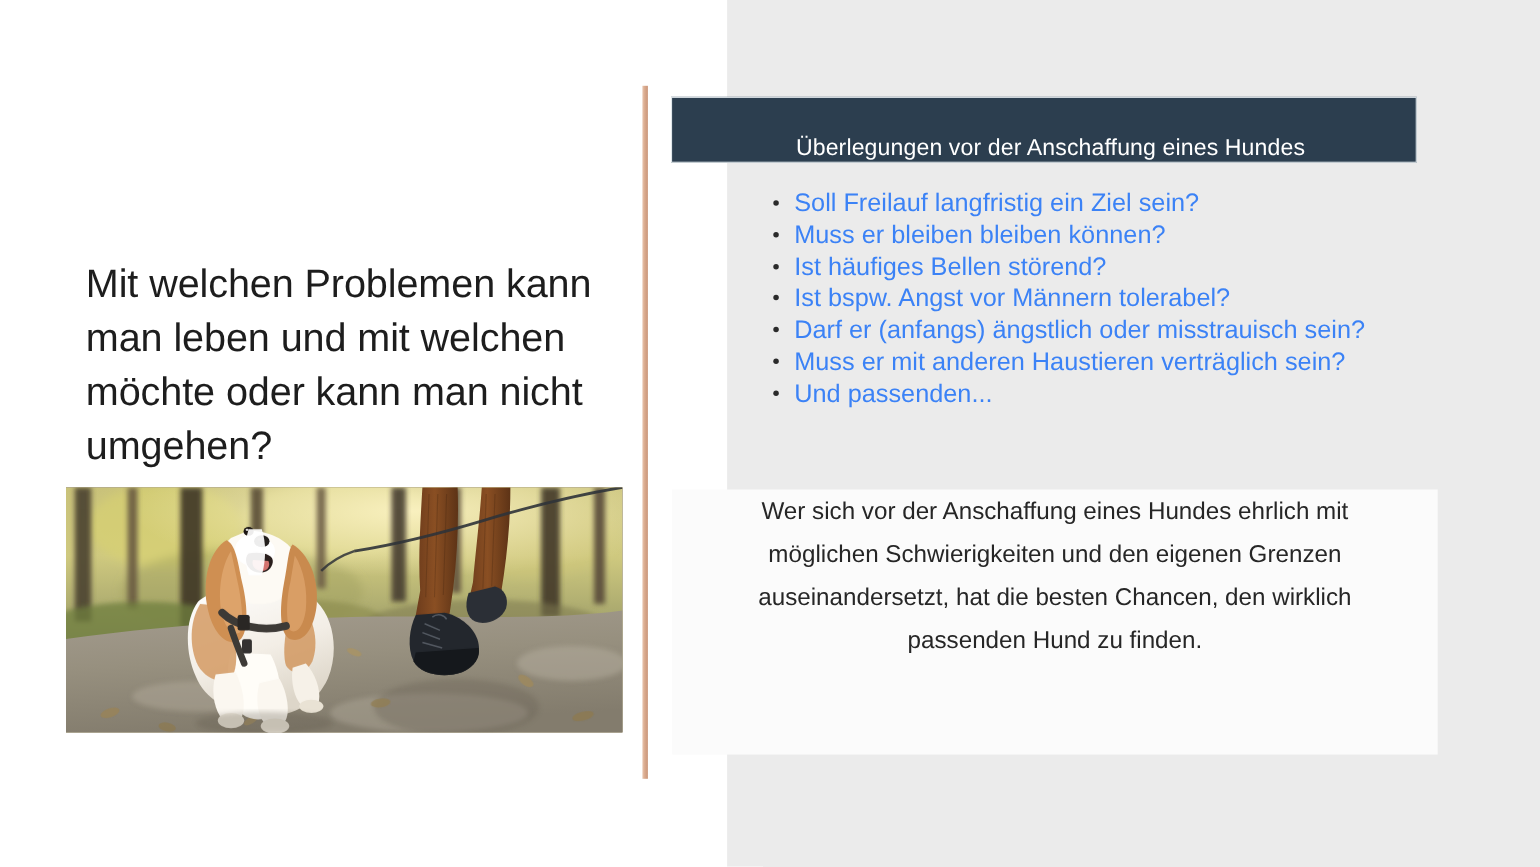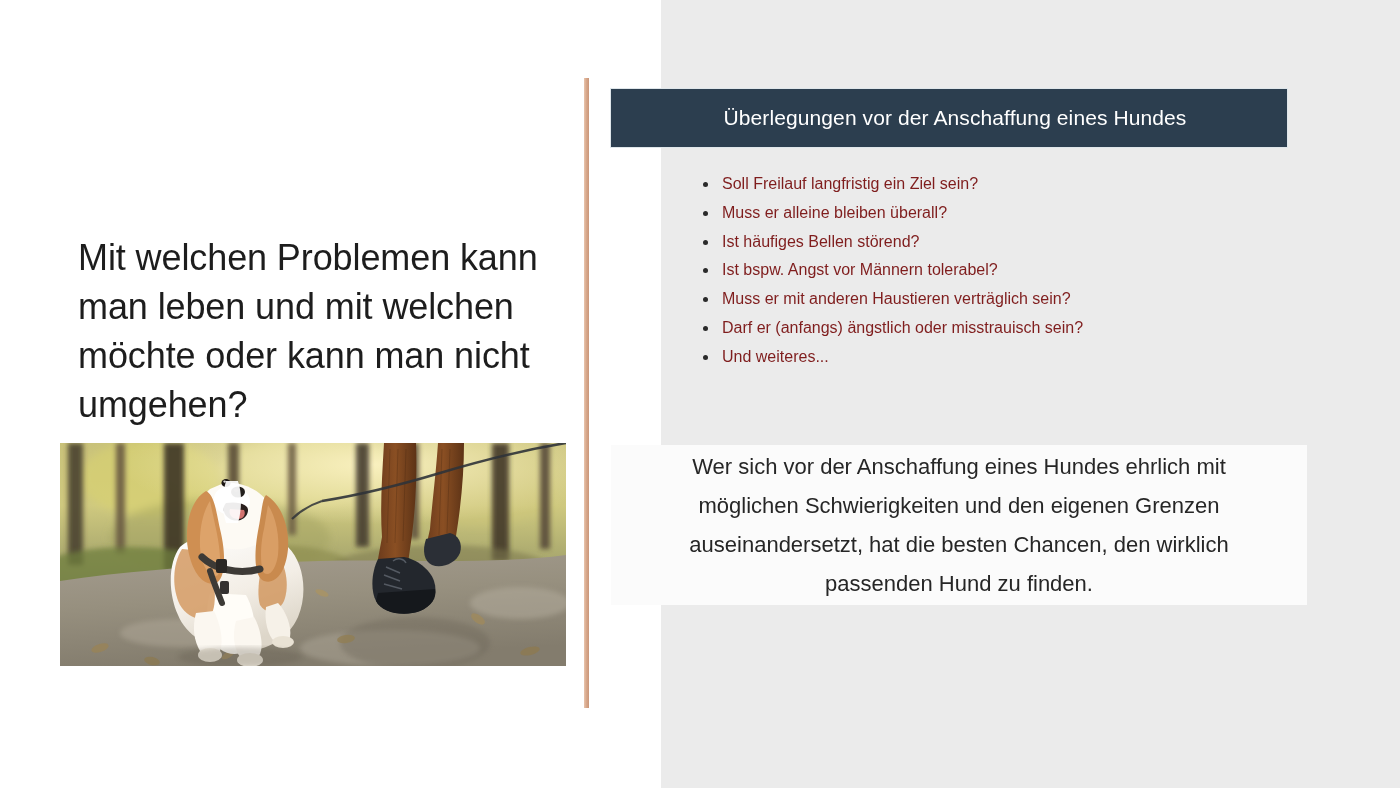--- a/index.html
+++ b/index.html
@@ -53,63 +53,63 @@
   .photo svg { display:block; width:506px; height:223px; }
 
   
   .title-bar {
     position:absolute;
     left:610px; top:88px;
     width:678px; height:60px;
     background:#2c3e4f;
     border:1px solid #dfe6ea;
     display:flex;
-    align-items:center;
+    align-items:flex-end;
     justify-content:center;
   }
   .title-bar-text {
     color:#ffffff;
     font-size:21px;
     font-weight:400;
     letter-spacing:0.1px;
     padding-left:12px;
   }
 
   
   .bullets {
     position:absolute;
     left:700px; top:170px;
     width:560px;
     list-style:none;
   }
   .bullets li {
     position:relative;
     padding-left:22px;
-    font-size:16px;
+    font-size:23px;
     line-height:28.8px;
-    color:#7f1d1d;
+    color:#3b82f6;
     white-space:nowrap;
   }
   .bullets li::before {
     content:"";
     position:absolute;
     left:3px; top:12px;
     width:5px; height:5px;
     border-radius:50%;
     background:#2a2a2a;
   }
 
   
   .callout {
     position:absolute;
     left:611px; top:445px;
-    width:696px; height:160px;
+    width:696px; height:241px;
     background:#fbfbfb;
     display:flex;
-    align-items:center;
+    align-items:flex-start;
     justify-content:center;
   }
   .callout-text {
     width:620px;
     text-align:center;
     font-size:22px;
     line-height:39px;
     color:#262626;
   }
 </style>
@@ -290,25 +290,25 @@
       <ellipse cx="180" cy="214" rx="62" ry="10" fill="#5f584c" opacity="0.28" filter="url(#soft)"></ellipse>
     </svg>
   </div>
 
   <div class="title-bar">
     <span class="title-bar-text">Überlegungen vor der Anschaffung eines Hundes</span>
   </div>
 
   <ul class="bullets">
     <li>Soll Freilauf langfristig ein Ziel sein?</li>
-    <li>Muss er alleine bleiben überall?</li>
+    <li>Muss er bleiben bleiben können?</li>
     <li>Ist häufiges Bellen störend?</li>
     <li>Ist bspw. Angst vor Männern tolerabel?</li>
+    <li>Darf er (anfangs) ängstlich oder misstrauisch sein?</li>
     <li>Muss er mit anderen Haustieren verträglich sein?</li>
-    <li>Darf er (anfangs) ängstlich oder misstrauisch sein?</li>
-    <li>Und weiteres...</li>
+    <li>Und passenden...</li>
   </ul>
 
   <div class="callout">
     <p class="callout-text">Wer sich vor der Anschaffung eines Hundes ehrlich mit möglichen Schwierigkeiten und den eigenen Grenzen auseinandersetzt, hat die besten Chancen, den wirklich passenden Hund zu finden.</p>
   </div>
 
 </div>
 
 </body></html>

